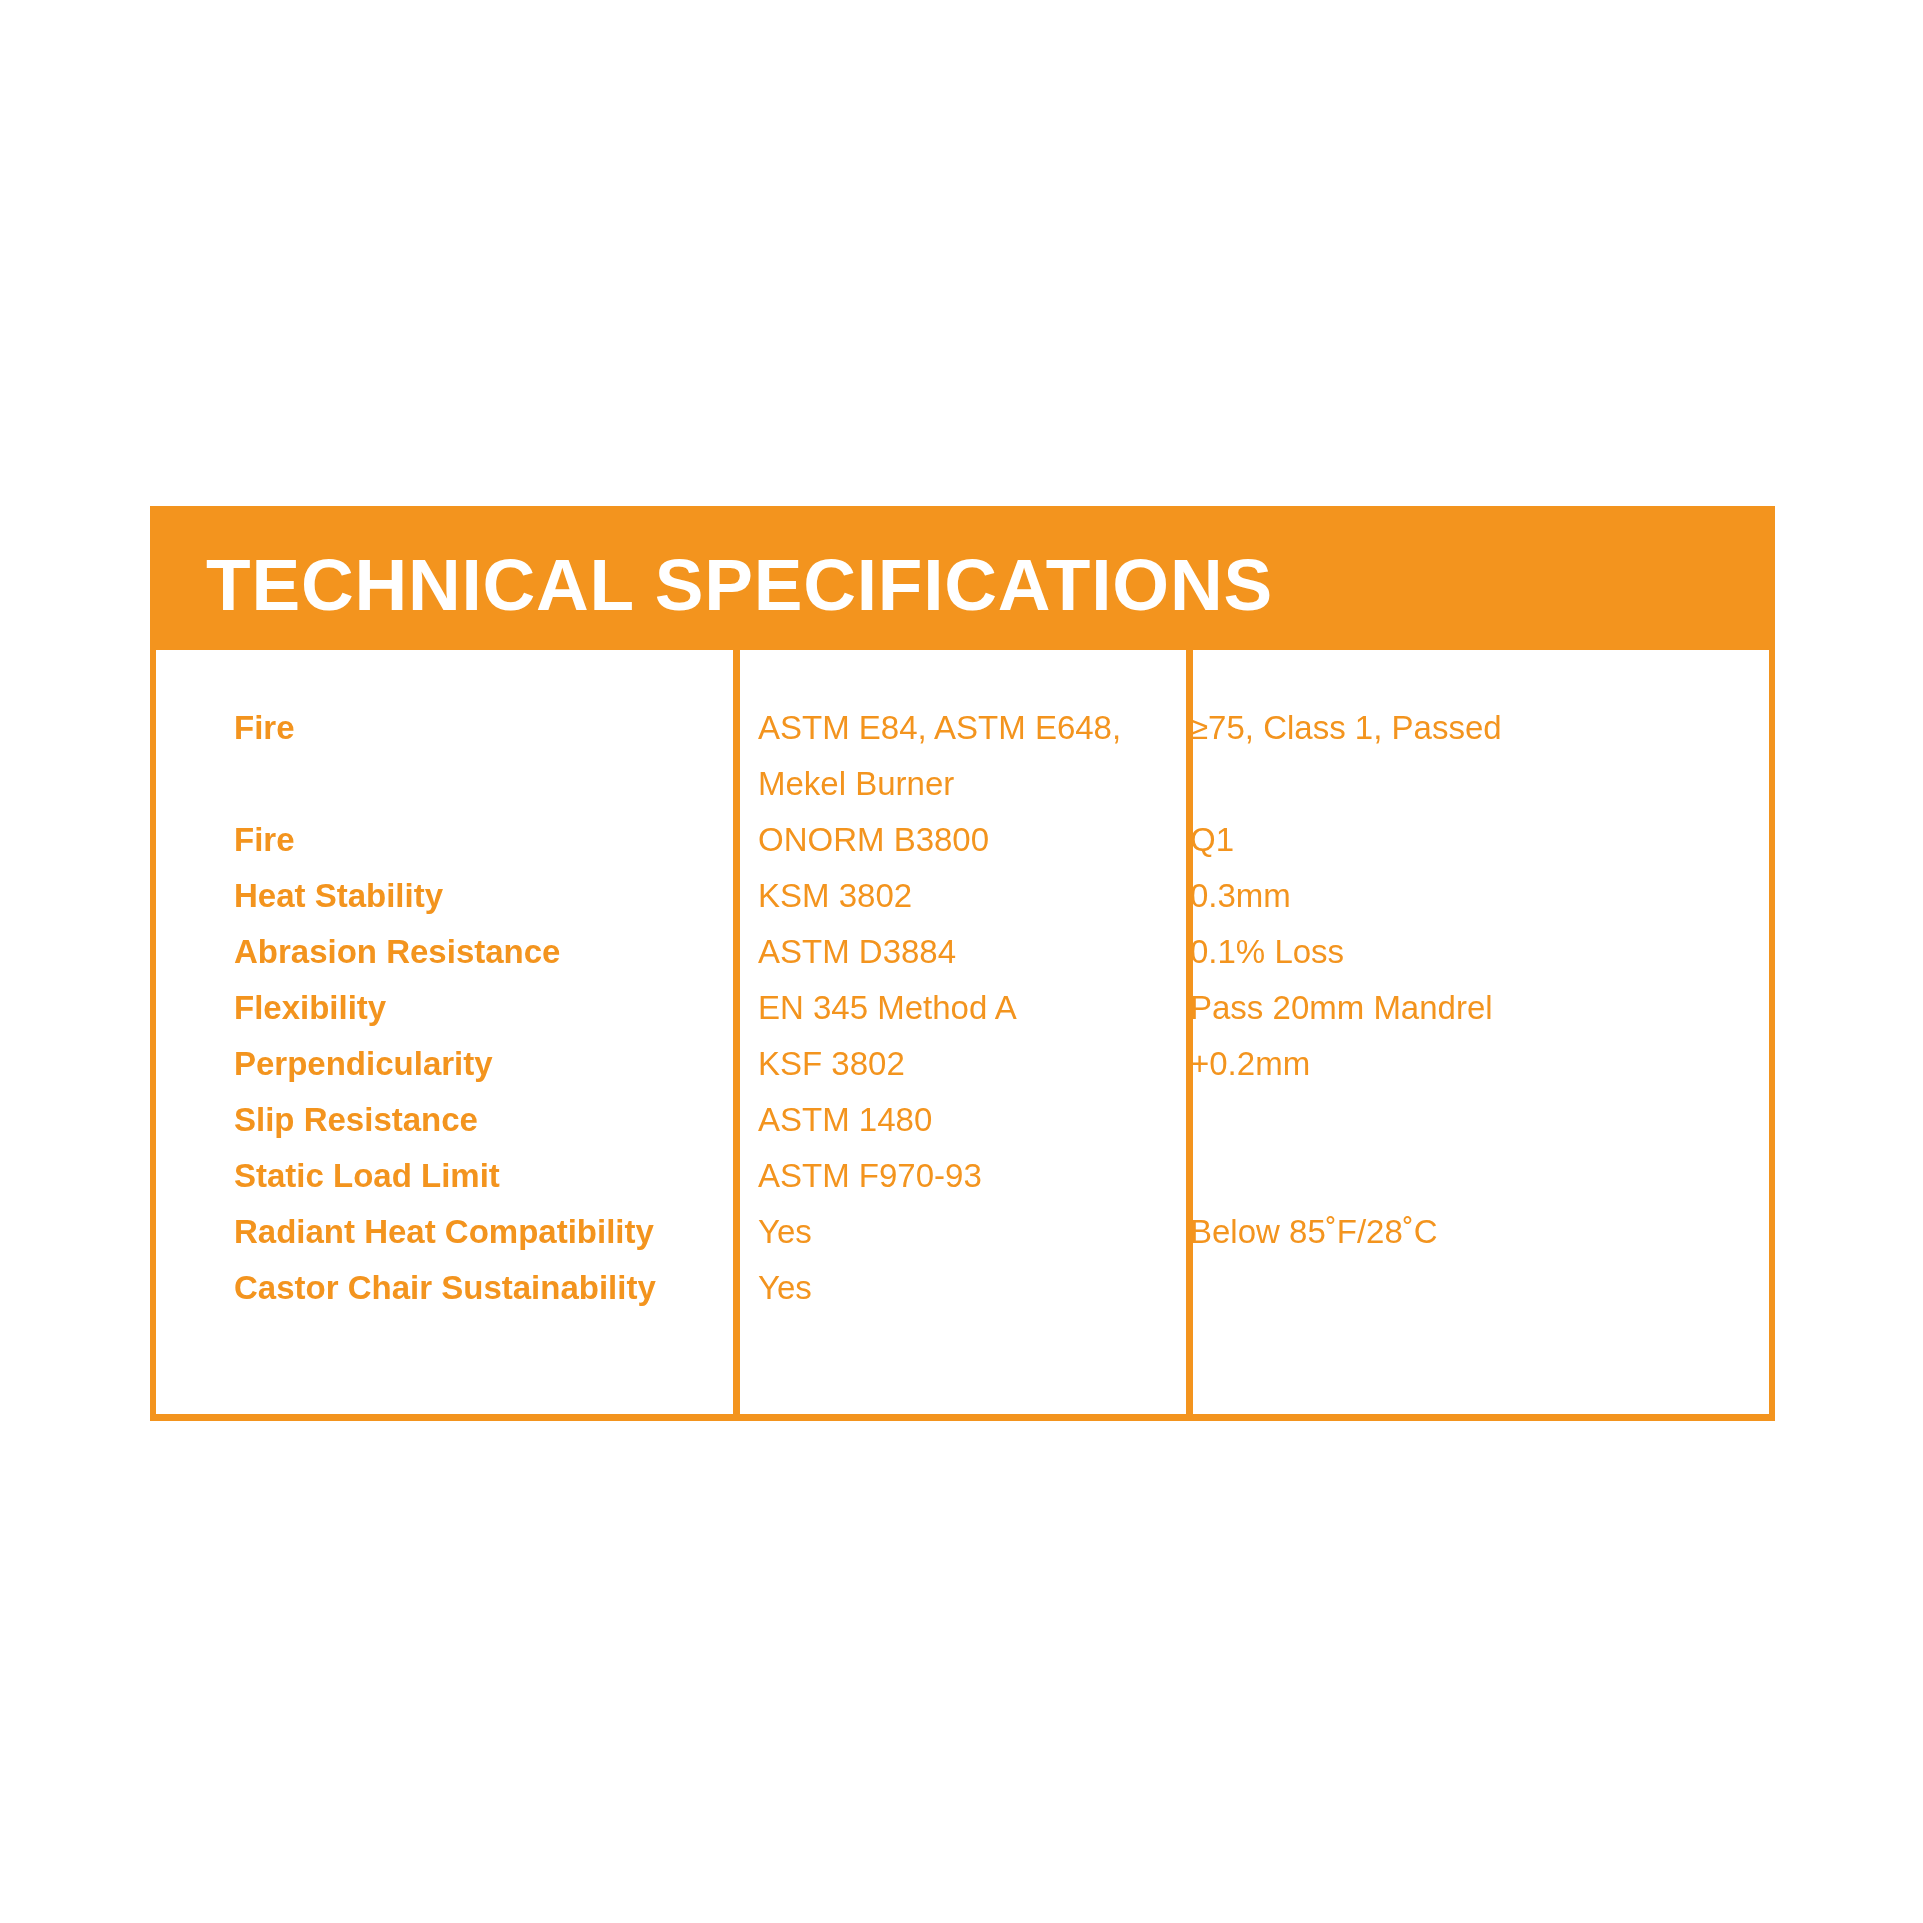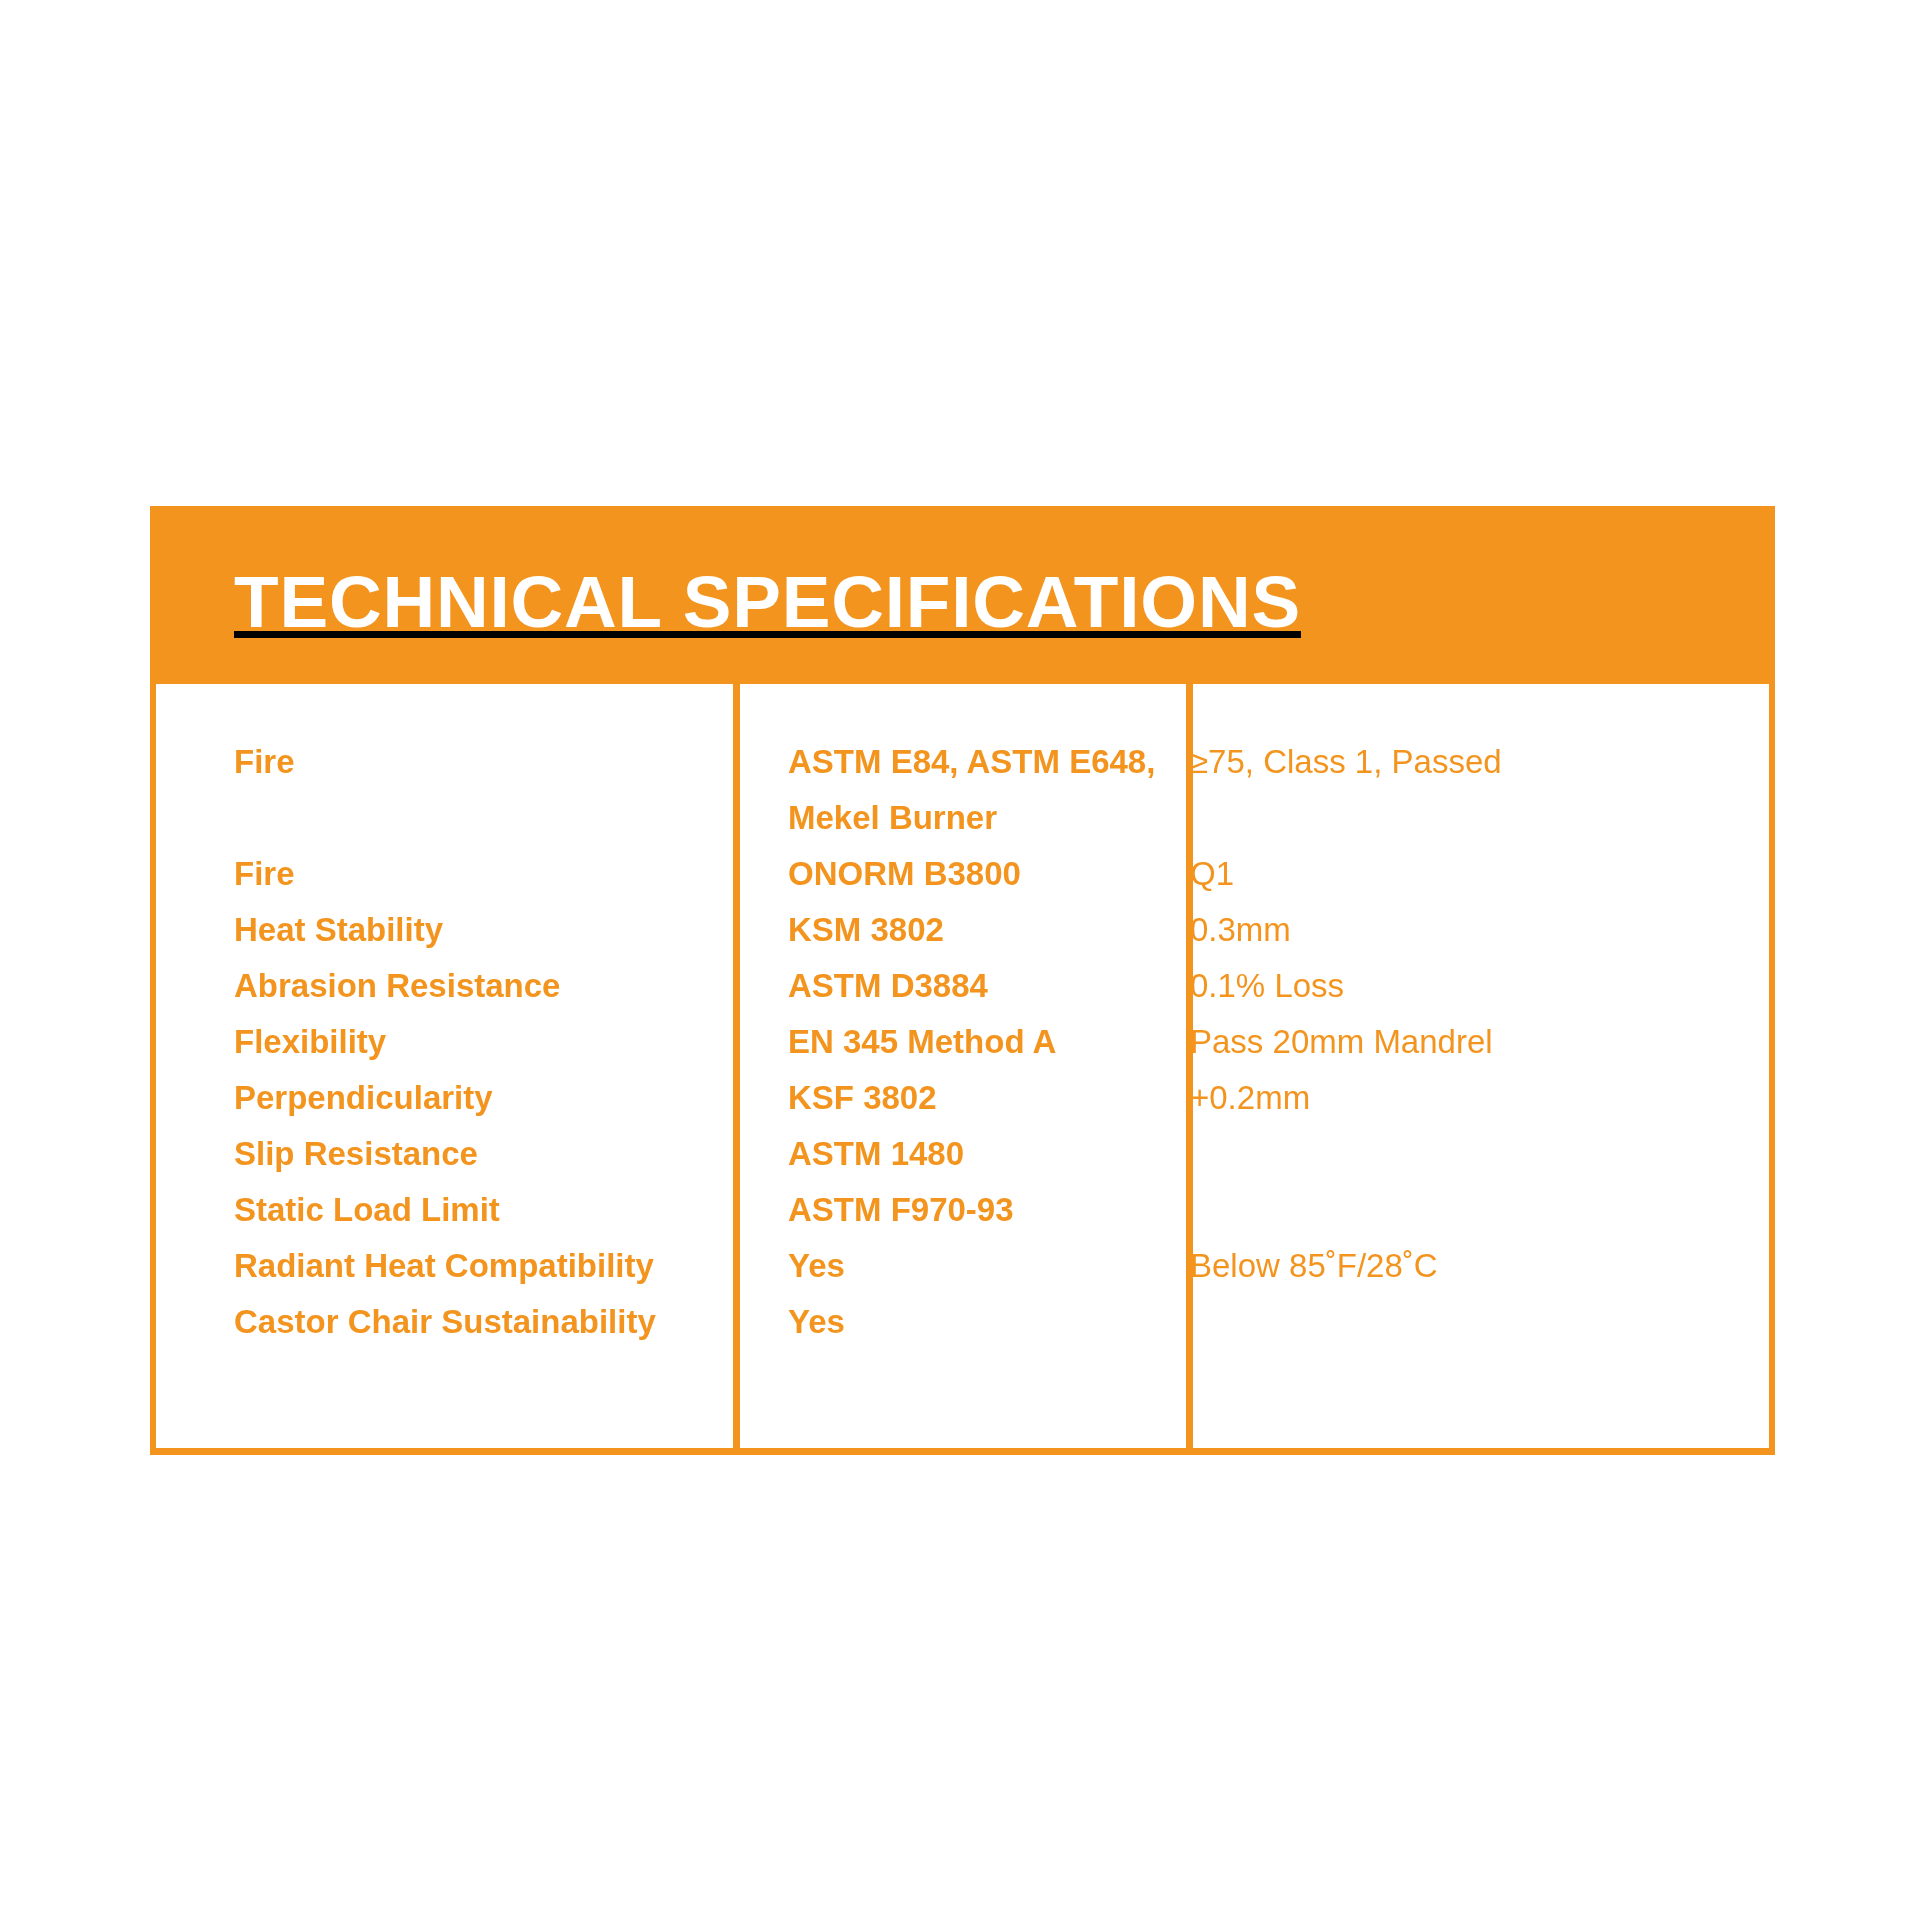--- a/index.html
+++ b/index.html
@@ -18,27 +18,26 @@
     overflow: hidden;
     font-family: "Liberation Sans", sans-serif;
   }
   .card {
     position: absolute;
     left: 150px;
     top: 506px;
     width: 1625px;
   }
   .banner {
-    height: 178px;
+    height: 144px;
     background: var(--orange);
     display: flex;
     align-items: center;
     box-sizing: border-box;
-    padding-left: 84px;
-    text-decoration: underline;
+    padding-left: 56px;
   }
   .banner h1 {
     margin: 0;
     position: relative;
     top: 6.8px;
     color: var(--white);
     font-size: 73px;
     font-weight: bold;
     line-height: 1;
     letter-spacing: 0.8px;
@@ -77,22 +76,21 @@
     color: var(--orange);
     white-space: nowrap;
   }
   .c-prop {
     width: 584px;
     padding-left: 78px;
   }
   .c-prop .line { font-weight: bold; }
   .c-std {
     width: 420px;
-    padding-left: 48px;
-    font-weight: bold;
+    padding-left: 18px;
   }
   .c-res {
     width: 575px;
     padding-left: 30px;
   }
 </style>
 </head>
 <body>
 
 <div class="card">

